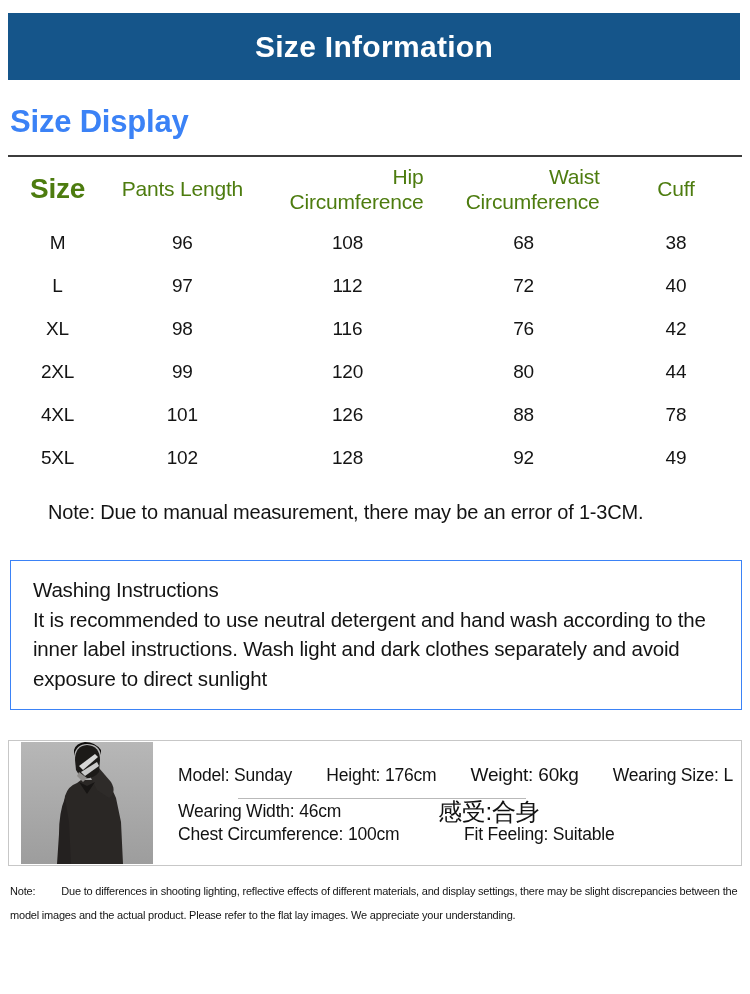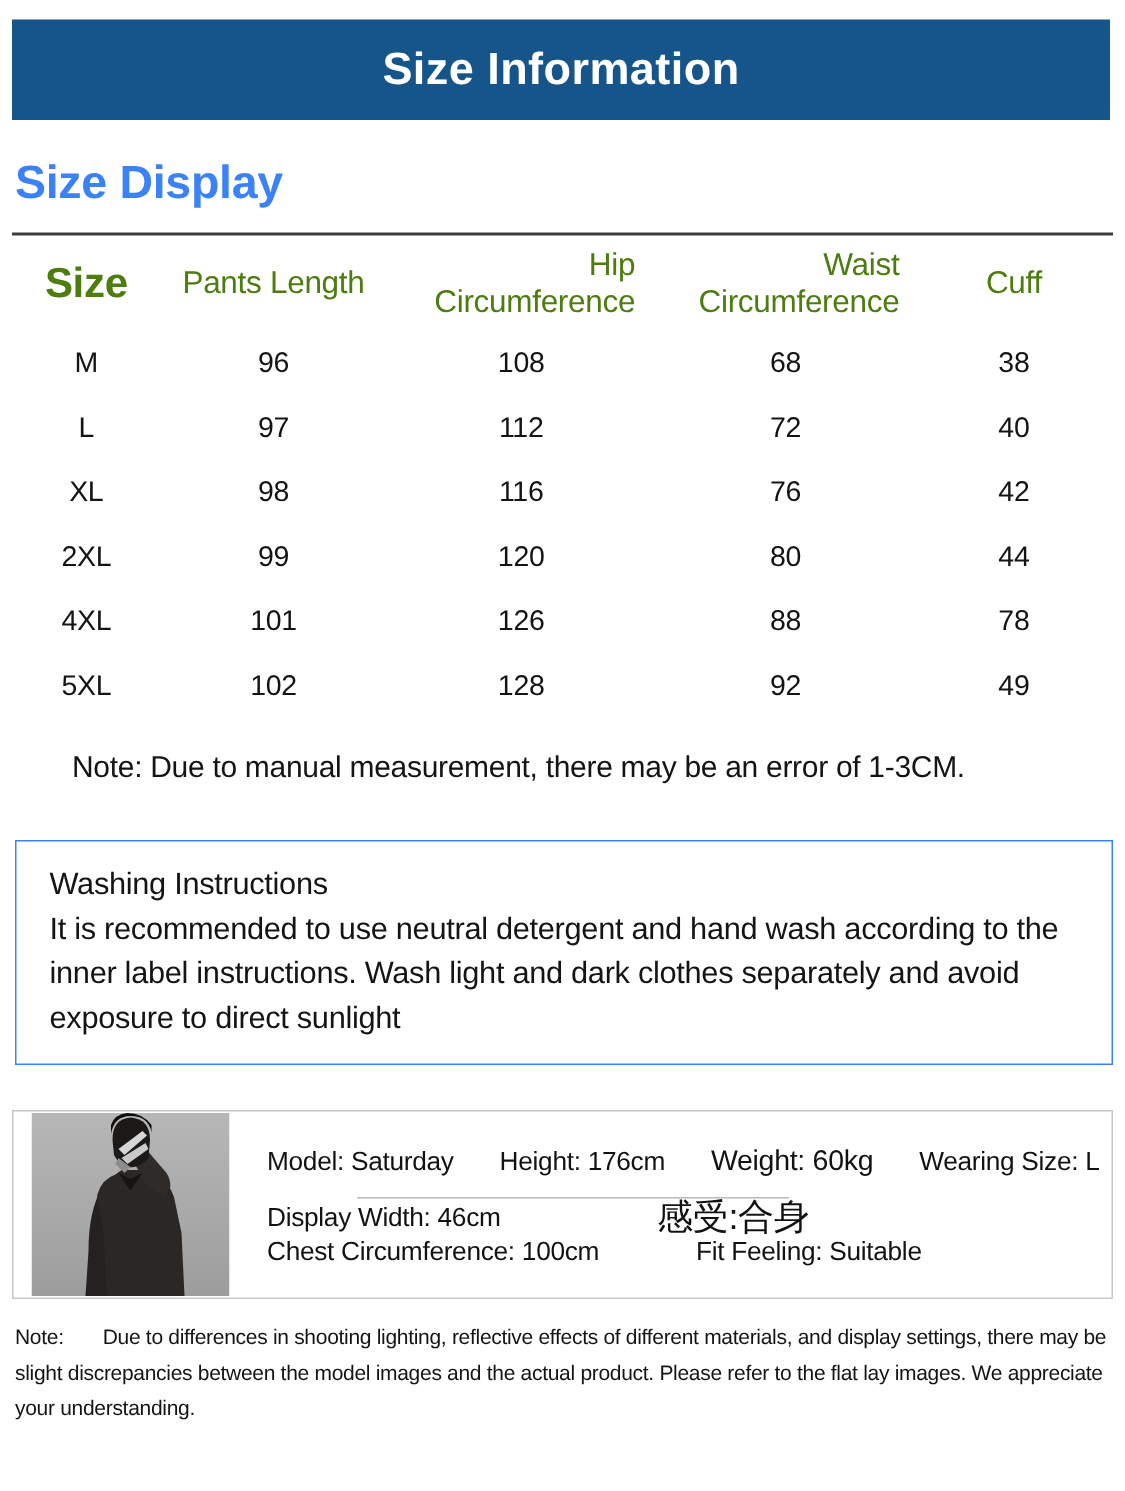--- a/index.html
+++ b/index.html
@@ -51,21 +51,21 @@
   .m-row1 .m-item { font-size:17.5px; white-space:nowrap; }
   .m-item.weight { font-size:19px; }
   .m-divider { margin:12px 4px 0 60px; width:288px; border-top:1px solid #b9b9b9; }
   .m-row2 { display:flex; margin-top:1px; }
   .m-left { width:242px; font-size:17.5px; line-height:23px; }
   .m-right { margin-left:18px; font-size:17.5px; line-height:23px; }
   .m-feel { font-size:24px; }
   .m-fit { margin-left:26px; }
 
   
-  .bottom-note { margin:14px 12px 0 10px; font-size:14px; line-height:23.5px; color:#141414; }
+  .bottom-note { margin:14px 12px 0 10px; font-size:11px; line-height:23.5px; color:#141414; }
   .bottom-note .note-label { margin-right:26px; }
 </style>
 </head>
 <body>
 
 <div class="banner">
   <span class="banner-title">Size Information</span>
 </div>
 
 <div class="section-title">Size Display</div>
@@ -164,29 +164,29 @@
 
       <path d="M60 30 L76 20 L78 24 L64 34 Z" fill="#c9c9c9"></path>
       <path d="M58 24 L74 12 L77 15 L62 28 Z" fill="#d6d6d6"></path>
       <path d="M58 30 L66 36 L62 40 L56 34 Z" fill="#8f8d8b"></path>
 
       <path d="M58 40 L66 52 L74 40 L66 44 Z" fill="#171514"></path>
     </svg>
   </div>
   <div class="model-details">
     <div class="m-row1">
-      <span class="m-item">Model: Saturday</span>
+      <span class="m-item">Model: Sunday</span>
       <span class="m-item">Height: 176cm</span>
       <span class="m-item weight">Weight: 60kg</span>
       <span class="m-item">Wearing Size: L</span>
     </div>
     <div class="m-divider"></div>
     <div class="m-row2">
       <div class="m-left">
-        <div>Display Width: 46cm</div>
+        <div>Wearing Width: 46cm</div>
         <div>Chest Circumference: 100cm</div>
       </div>
       <div class="m-right">
         <div class="m-feel">感受:合身</div>
         <div class="m-fit">Fit Feeling: Suitable</div>
       </div>
     </div>
   </div>
 </div>
 

